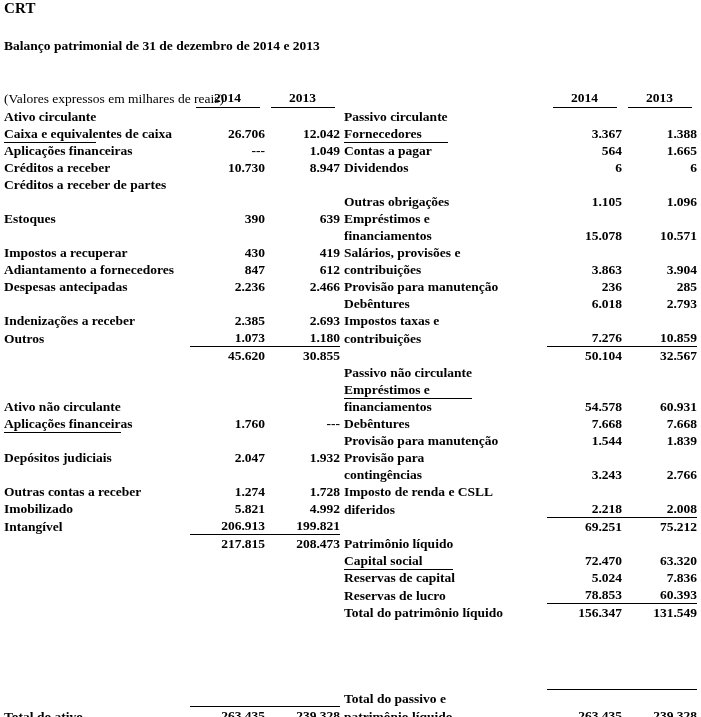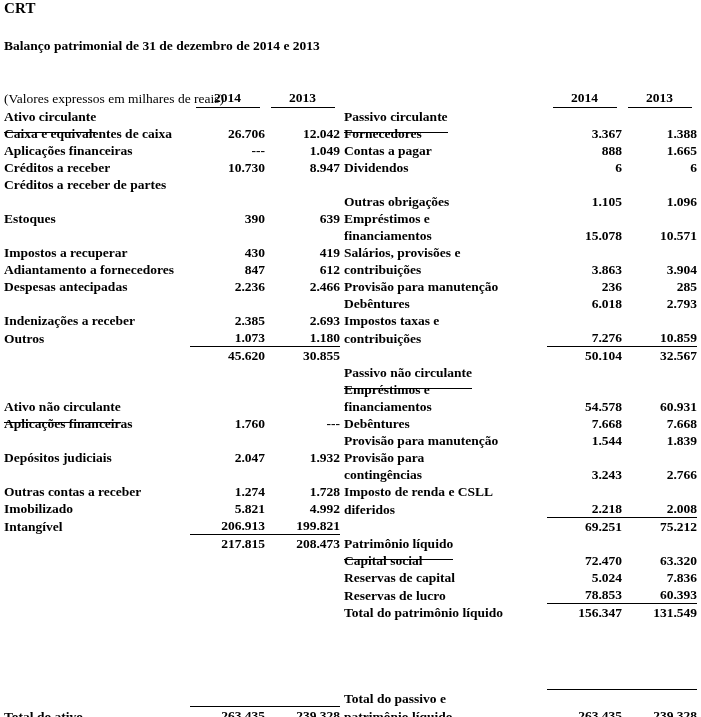--- a/index.html
+++ b/index.html
@@ -58,21 +58,21 @@
   tr.hdr td.num span{
     display:inline-block;
     border-bottom:1px solid #000;
     padding:0 4px 1px 4px;
     min-width:56px;
     text-align:center;
   }
 
   .section td.lbl span{
     border-bottom:1px solid #000;
-    padding-bottom:8px;
+    padding-bottom:18px;
   }
 
   .gap td{height:12px;line-height:12px;}
   td.num.rule-bottom{
     border-bottom:1px solid #000;
   }
   
   tr.ruleonly td{height:6px;line-height:6px;}
   tr.ruleonly td.num{border-bottom:1px solid #000;}
 
@@ -274,21 +274,21 @@
           <td class="num"></td>
         </tr>
 
         <tr>
           <td class="lbl">Fornecedores</td>
           <td class="num">3.367</td>
           <td class="num">1.388</td>
         </tr>
         <tr>
           <td class="lbl">Contas a pagar</td>
-          <td class="num">888</td>
+          <td class="num">564</td>
           <td class="num">1.665</td>
         </tr>
         <tr>
           <td class="lbl">Dividendos</td>
           <td class="num">6</td>
           <td class="num">6</td>
         </tr>
         <tr class="gap">
             <td></td>
             <td></td>

